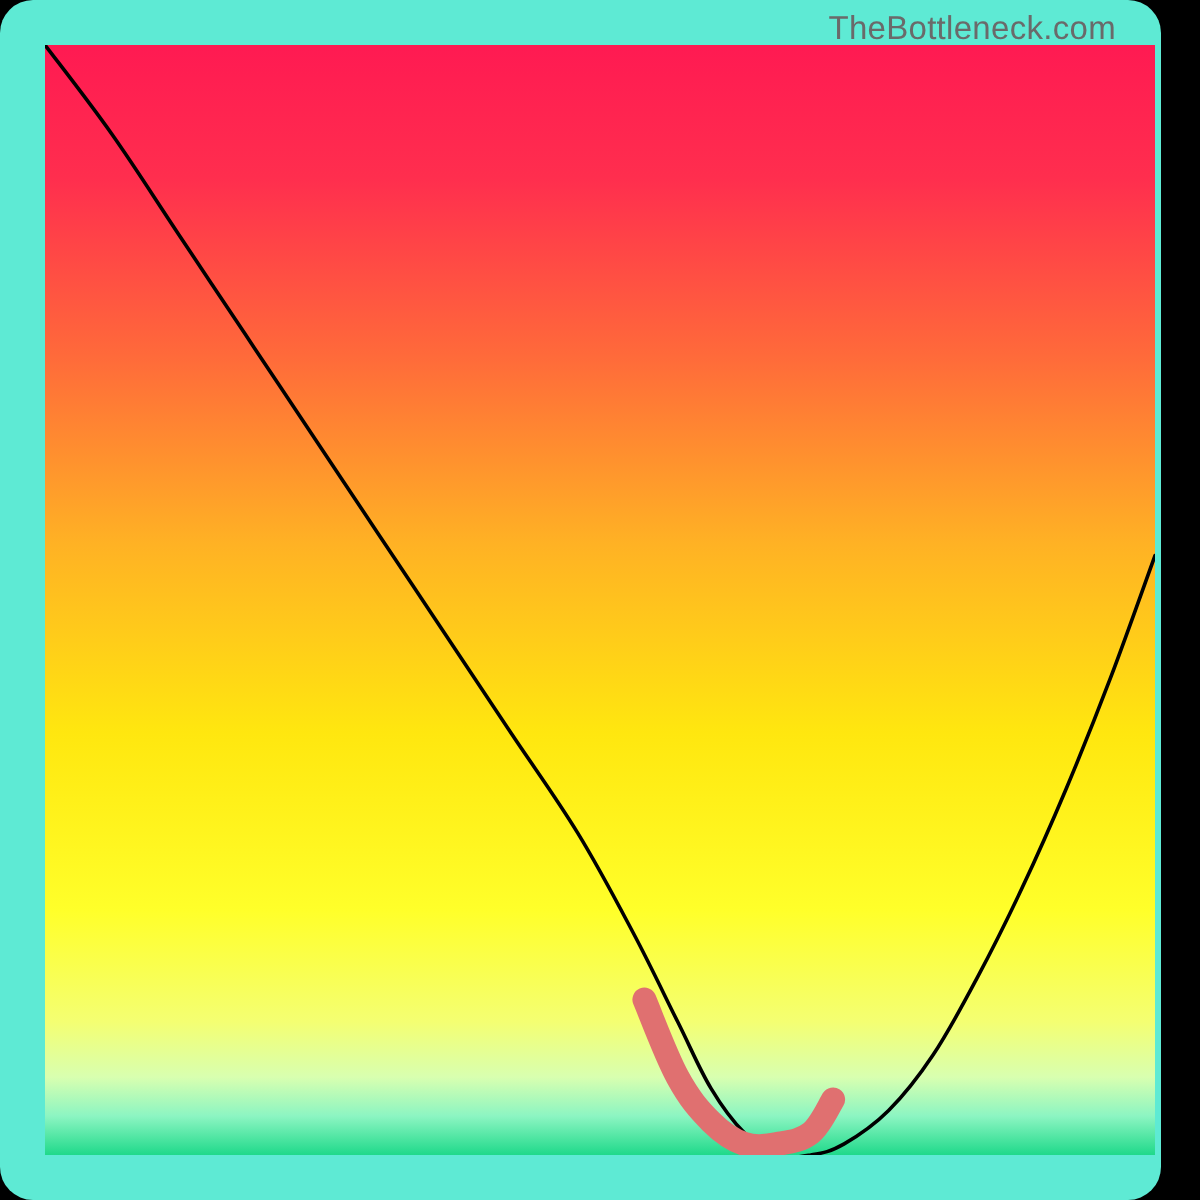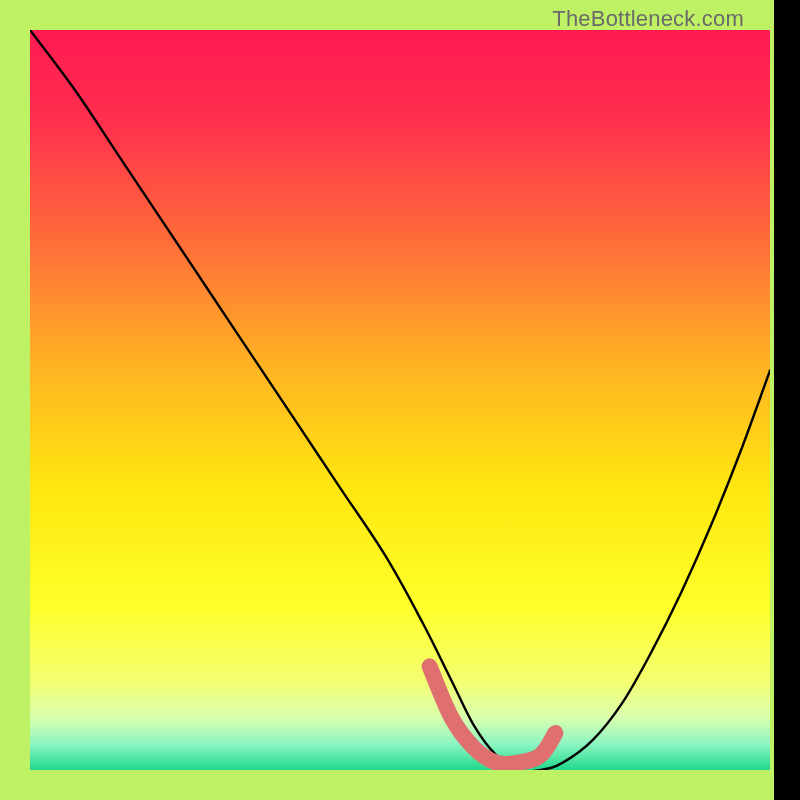--- a/index.html
+++ b/index.html
@@ -8,21 +8,22 @@
     width: 800px;
     height: 800px;
     background: #000;
     overflow: hidden;
     font-family: Arial, Helvetica, sans-serif;
   }
   .stage {
     position: relative;
     width: 774px;
     height: 800px;
-    background: #bef264;
+    background: #5eead4;
+    border-radius: 22px;
   }
   .plot-area {
     position: absolute;
     left: 30px;
     top: 30px;
     width: 740px;
     height: 740px;
     overflow: hidden;
   }
   .gradient-bg {

